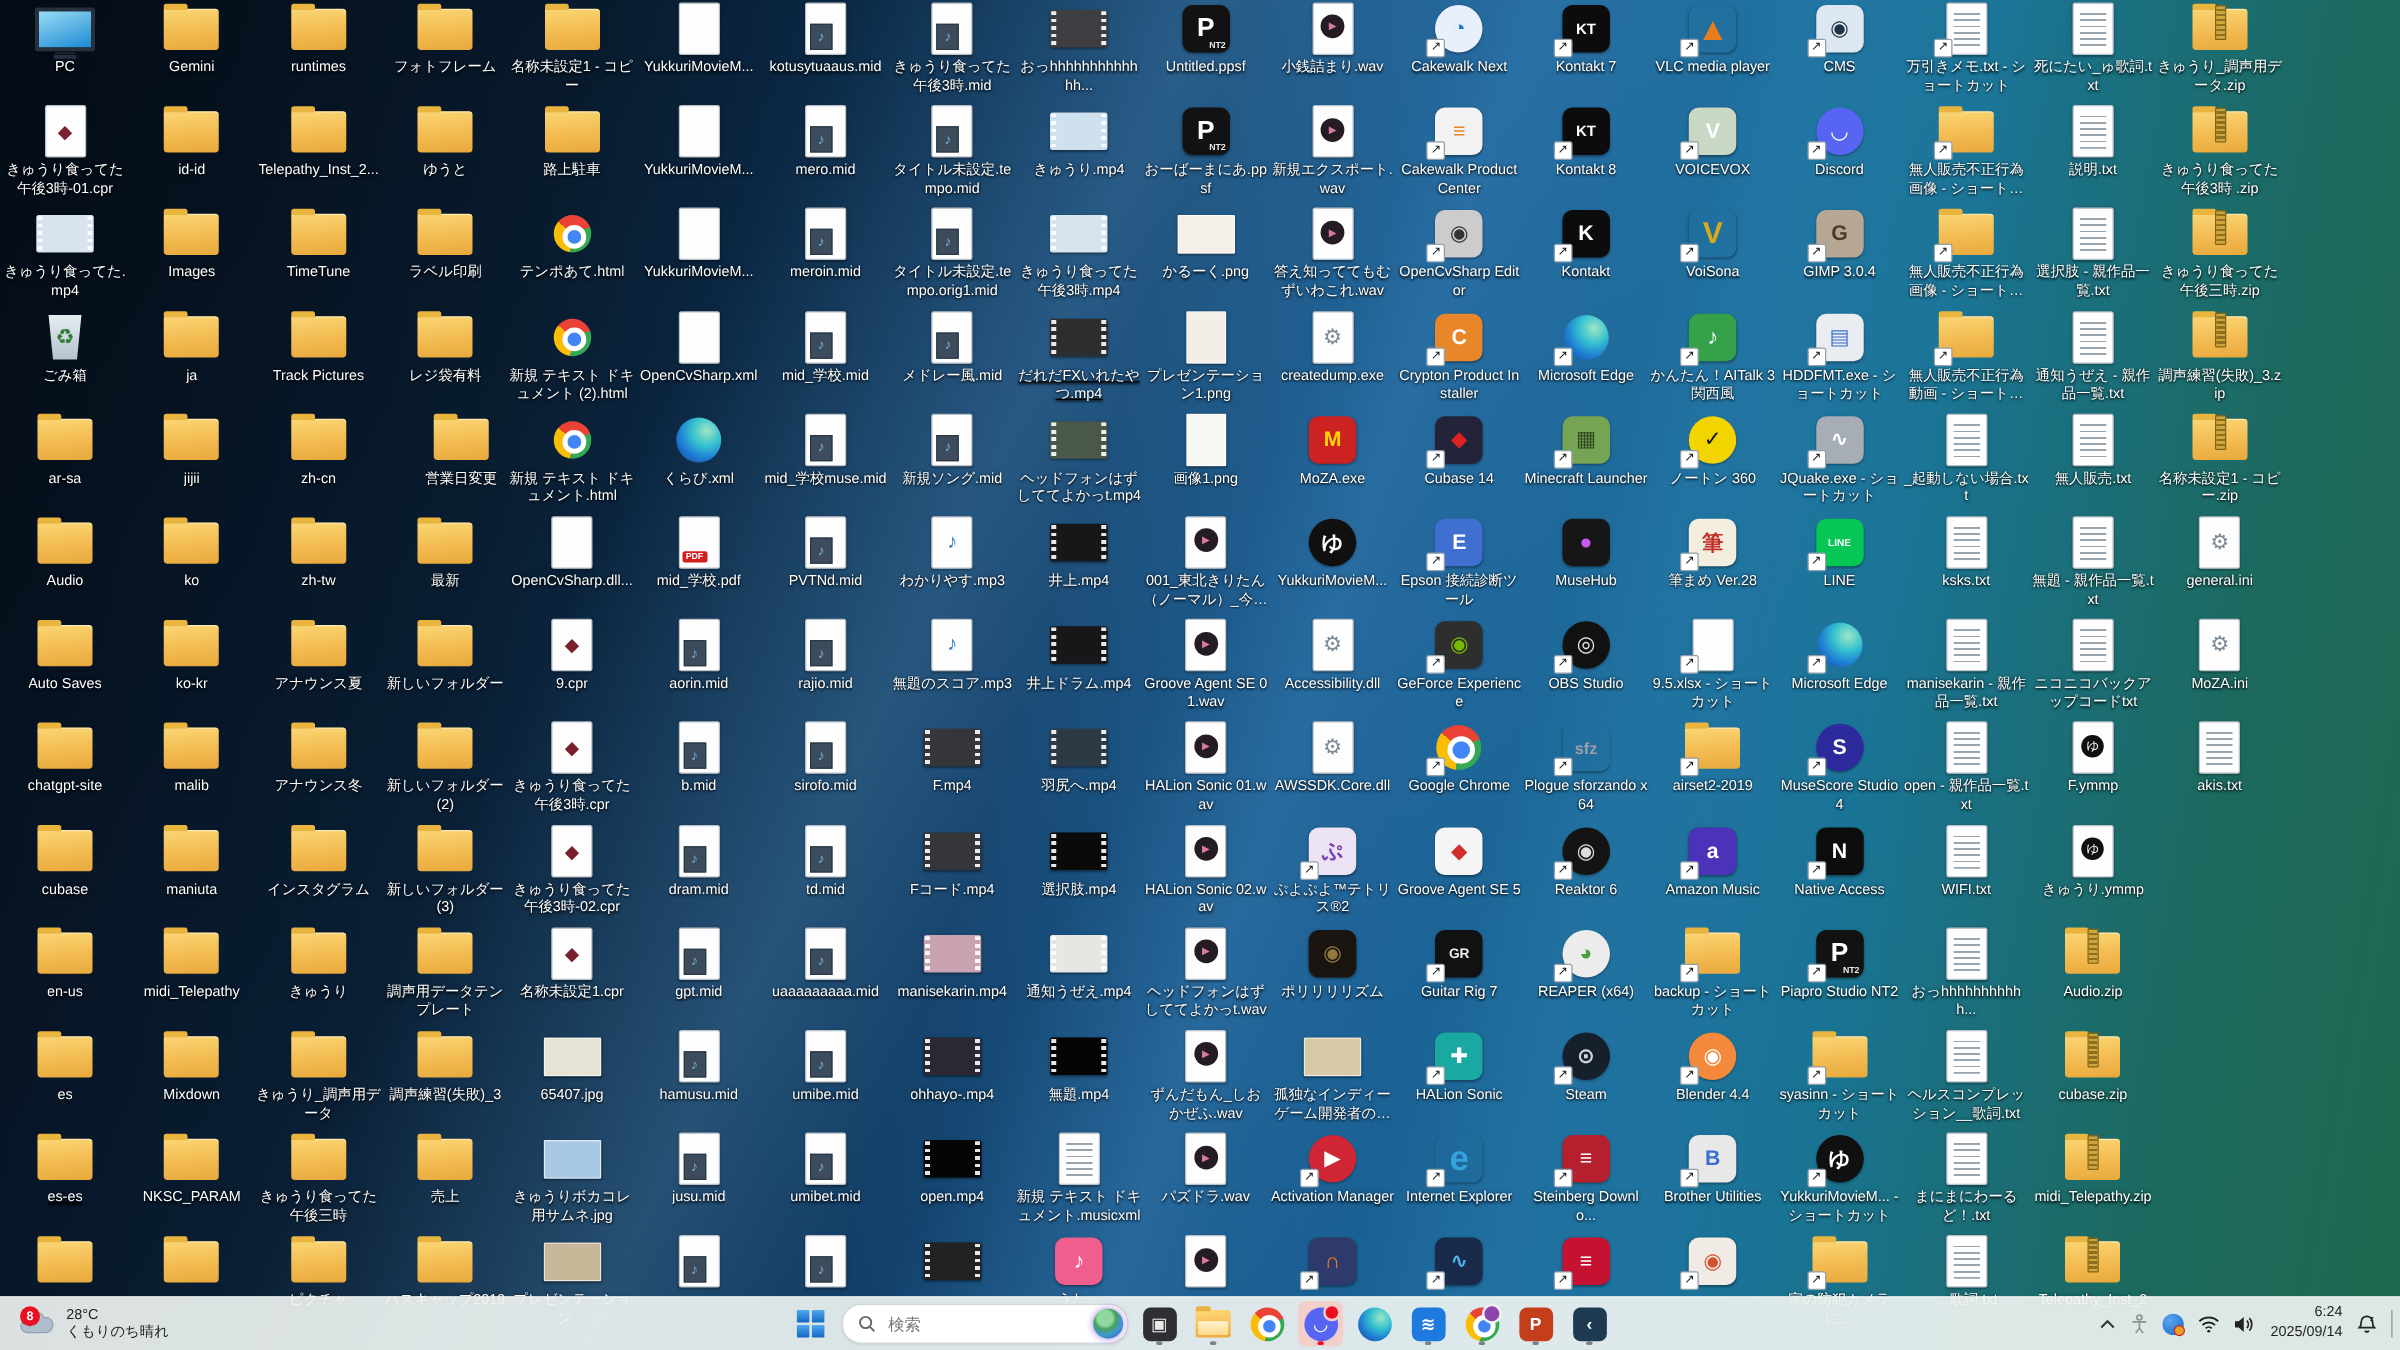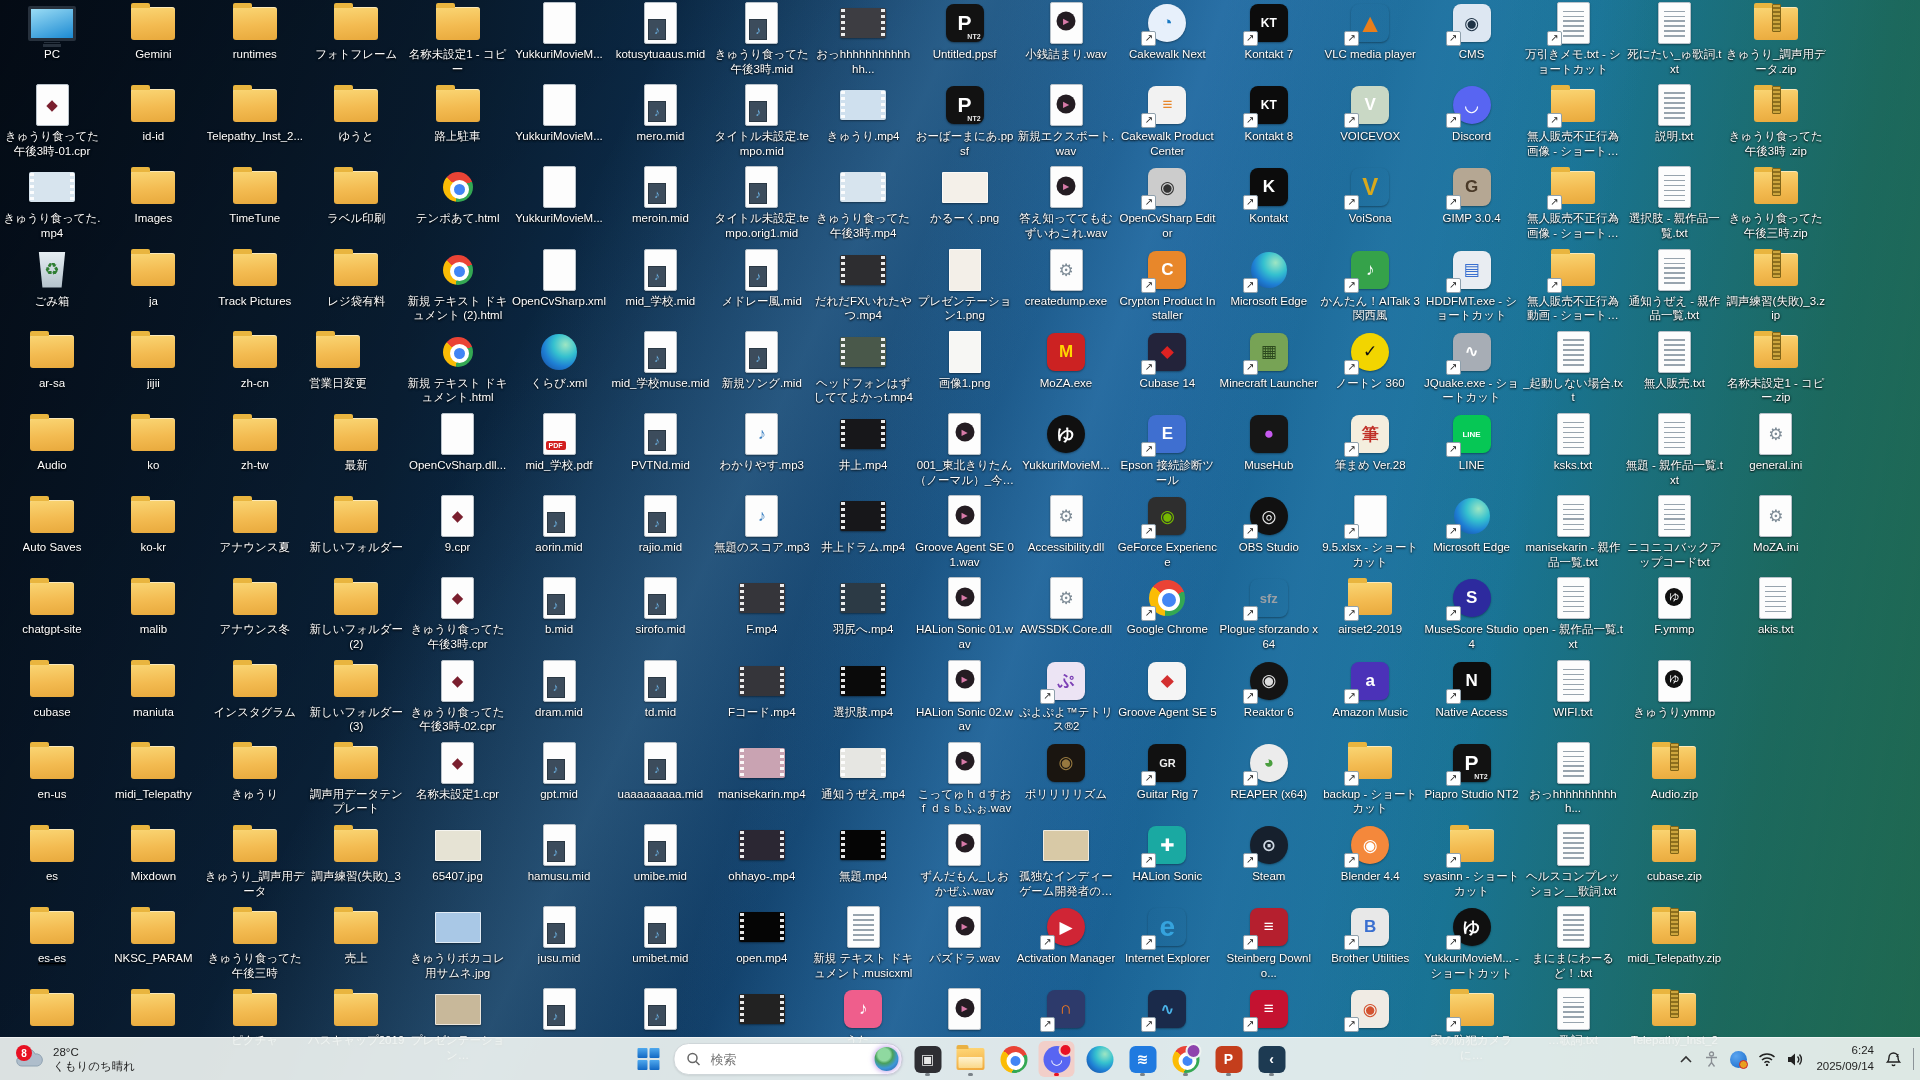--- a/index.html
+++ b/index.html
@@ -547,21 +547,21 @@
       <div class="lbl">mid_学校.mid</div>
     </div>
     <div class="cell" style="left: 710.8px; top: 246.6px;">
       <div class="ic">
         <div class="page">
           <i class="mb">♪</i>
         </div>
       </div>
       <div class="lbl">メドレー風.mid</div>
     </div>
-    <div class="cell" style="left: 812.2px; top: 246.6px;">
+    <div class="cell" style="left: 812.2px; top: 246.6px; text-decoration: underline;">
       <div class="ic">
         <div class="film" style="background:#2d2d30"></div>
       </div>
       <div class="lbl">だれだFXいれたやつ.mp4</div>
     </div>
     <div class="cell" style="left: 913.6px; top: 246.6px;">
       <div class="ic">
         <div class="thumb tall" style="background:#f3efe8"></div>
       </div>
       <div class="lbl">プレゼンテーション1.png</div>
@@ -634,21 +634,21 @@
         <div class="fold"></div>
       </div>
       <div class="lbl">jijii</div>
     </div>
     <div class="cell" style="left: 203.8px; top: 328.8px;">
       <div class="ic">
         <div class="fold"></div>
       </div>
       <div class="lbl">zh-cn</div>
     </div>
-    <div class="cell" style="left: 287px; top: 328.8px;">
+    <div class="cell" style="left: 318px; top: 328.8px;">
       <div class="ic">
         <div class="fold"></div>
       </div>
       <div class="lbl">営業日変更</div>
     </div>
     <div class="cell" style="left: 406.6px; top: 328.8px;">
       <div class="ic">
         <div class="chr s"></div>
       </div>
       <div class="lbl">新規 テキスト ドキュメント.html</div>
@@ -1287,21 +1287,21 @@
         <div class="film" style="background:#e6e6e2"></div>
       </div>
       <div class="lbl">通知うぜえ.mp4</div>
     </div>
     <div class="cell" style="left: 913.6px; top: 739.8px;">
       <div class="ic">
         <div class="page">
           <i class="wb">▶</i>
         </div>
       </div>
-      <div class="lbl">こってゅｈｄすおｆｄｓｂふぉ.wav</div>
+      <div class="lbl">ヘッドフォンはずしててよかっt.wav</div>
     </div>
     <div class="cell" style="left: 1015px; top: 739.8px;">
       <div class="ic">
         <div class="app" style="background:#1a1510;color:#97793f">◉</div>
       </div>
       <div class="lbl">ポリリリリズム</div>
     </div>
     <div class="cell" style="left: 1116.4px; top: 739.8px;">
       <div class="ic">
         <div class="app" style="background:#111;color:#eee;font-size:11px">GR</div>

